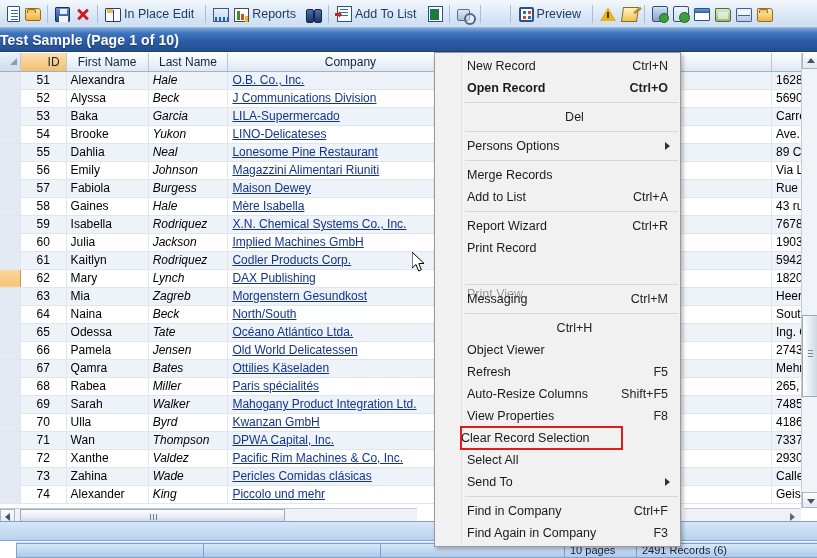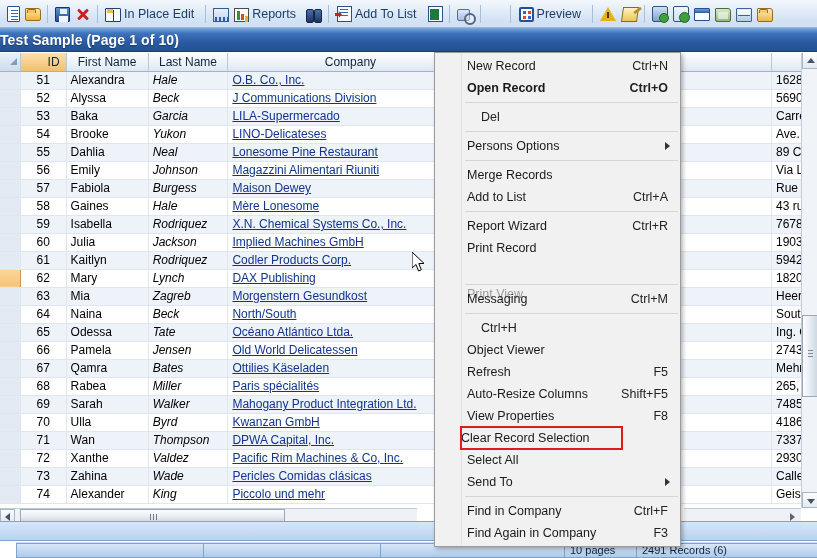--- a/index.html
+++ b/index.html
@@ -352,20 +352,21 @@
   }
   .mi {
     position: relative;
     height: 22px;
     display: flex; align-items: center;
     padding-left: 32px; padding-right: 12px;
     font-size: 12.5px;
     color: #1a1a1a;
     white-space: nowrap;
     z-index: 1;
+    justify-content: center;
   }
   .mi .lbl { flex: 1; }
   .mi .acc { color: #222; font-size: 12.5px; padding-left: 14px; }
   .mi.bold .lbl, .mi.bold .acc { font-weight: bold; }
   .mi.disabled .lbl, .mi.disabled .acc { color: #9a9a9a; margin-top: 48px; }
   .mi .arrow {
     position: absolute; right: 10px; top: 7px;
     width: 0; height: 0;
     border-top: 4px solid transparent;
     border-bottom: 4px solid transparent;
@@ -555,21 +556,21 @@
               <td class="c-last">Burgess</td>
               <td class="c-comp"><span class="link">Maison Dewey</span></td>
               <td class="colgap"></td>
               <td class="c-addr">Rue Joseph-Bens 5</td>
             </tr>
             <tr class="">
               <td class="c-sel"></td>
               <td class="c-id">58</td>
               <td class="c-first">Gaines</td>
               <td class="c-last">Hale</td>
-              <td class="c-comp"><span class="link">Mère Lonesome</span></td>
+              <td class="c-comp"><span class="link">Mère Isabella</span></td>
               <td class="colgap"></td>
               <td class="c-addr">43 rue St. Laurent</td>
             </tr>
             <tr class="alt">
               <td class="c-sel"></td>
               <td class="c-id">59</td>
               <td class="c-first">Isabella</td>
               <td class="c-last">Rodriquez</td>
               <td class="c-comp"><span class="link">X.N. Chemical Systems Co., Inc.</span></td>
               <td class="colgap"></td>

